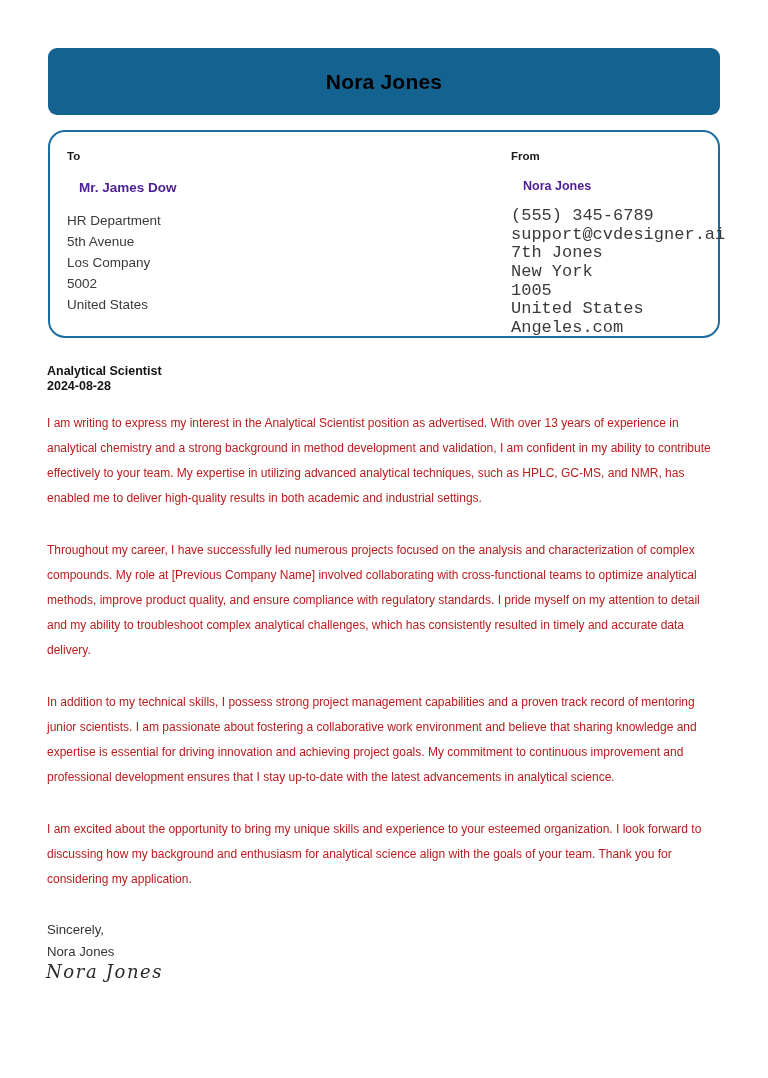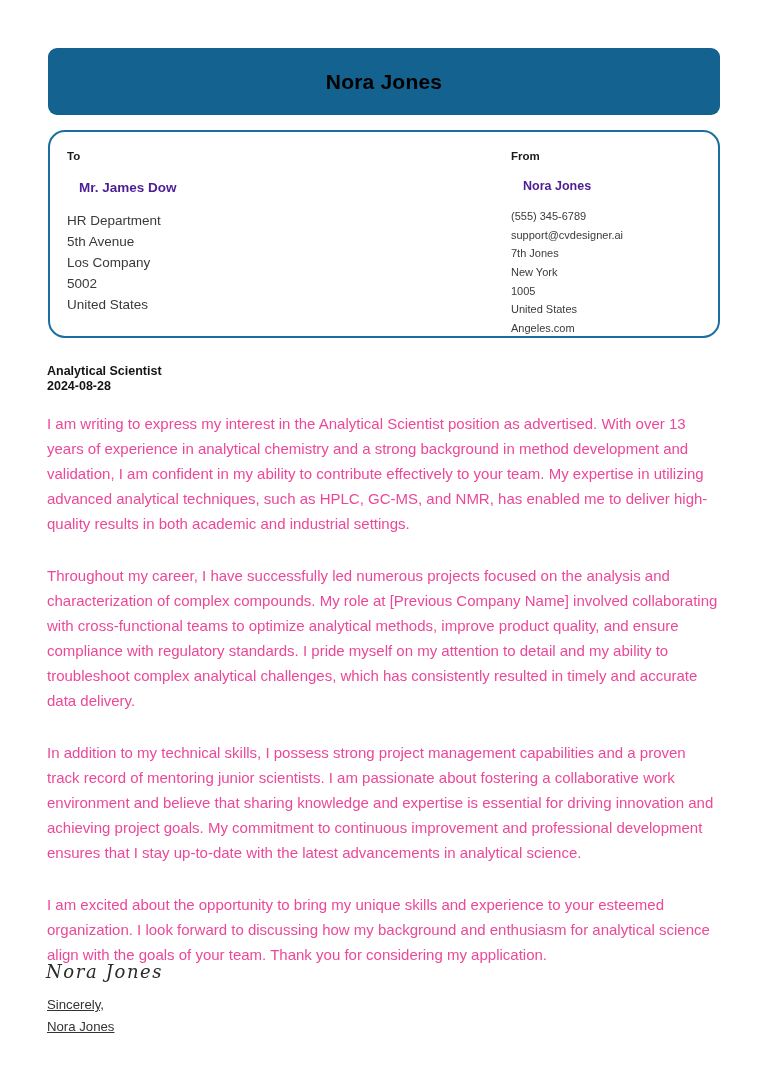--- a/index.html
+++ b/index.html
@@ -81,21 +81,21 @@
   }
   .col-line {
     color: #3a3a3a;
     margin: 0;
   }
 
   
   .col-to .col-name  { font-size: 13.5px; line-height: 21px; }
   .col-to .col-line  { font-size: 13.5px; line-height: 21px; }
   .col-from .col-name{ font-size: 12.5px; line-height: 18.6px; }
-  .col-from .col-line{ font-size: 11px; line-height: 18.6px; }
+  .col-from .col-line{ font-size: 17px; line-height: 18.6px; font-family: Liberation Mono, monospace; }
 
   
   .meta-row {
     position: absolute;
     left: 47px;
     top: 364px;
     width: 673px;
     display: flex;
     align-items: baseline;
     justify-content: space-between;
@@ -116,33 +116,33 @@
     top: 411px;
     width: 673px;
   }
   .salutation {
     font-size: 13.2px;
     line-height: 20px;
     color: #333333;
     margin: 0 0 30px 0;
   }
   .letter-body p.para {
-    font-size: 15px;
+    font-size: 12px;
     line-height: 25px;
-    color: #ec4899;
+    color: #b91c1c;
     margin: 0 0 27px 0;
     text-align: left;
   }
   .closing {
     font-size: 13.2px;
     line-height: 21.5px;
     color: #333333;
     margin: 0;
   }
-  .closing .closing-line { display: block; text-decoration: underline; }
+  .closing .closing-line { display: block; }
 
   
   .signature {
     position: absolute;
     left: 46px;
     top: 963px;
     font-family: "DejaVu Serif", serif;
     font-style: italic;
     font-size: 18px;
     letter-spacing: 1.6px;

